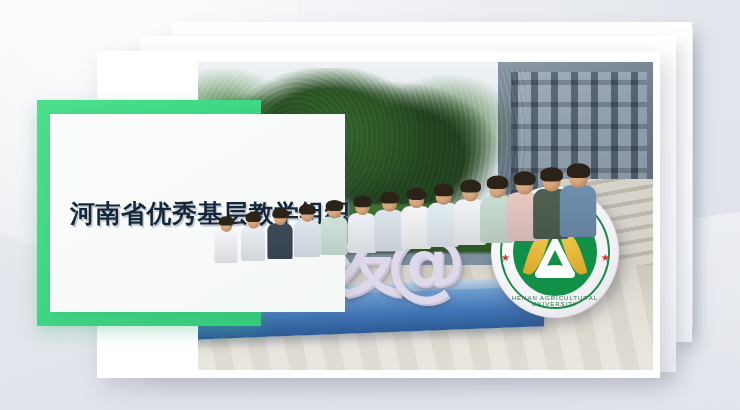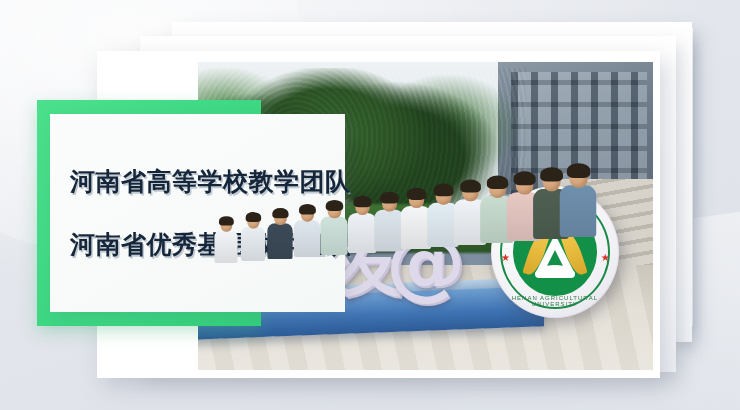--- a/index.html
+++ b/index.html
@@ -447,17 +447,16 @@
           <div class="wheat wheat-l"></div>
           <div class="wheat wheat-r"></div>
           <div class="emblem-book"></div>
         </div>
       </div>
     </div>
   </div>
 
   <div class="accent-block"></div>
   <div class="title-panel">
-    <div class="title-line">河南省高等学校教学团队</div>
     <div class="title-line">河南省优秀基层教学组织</div>
   </div>
 
 </div>
 
 </body></html>

